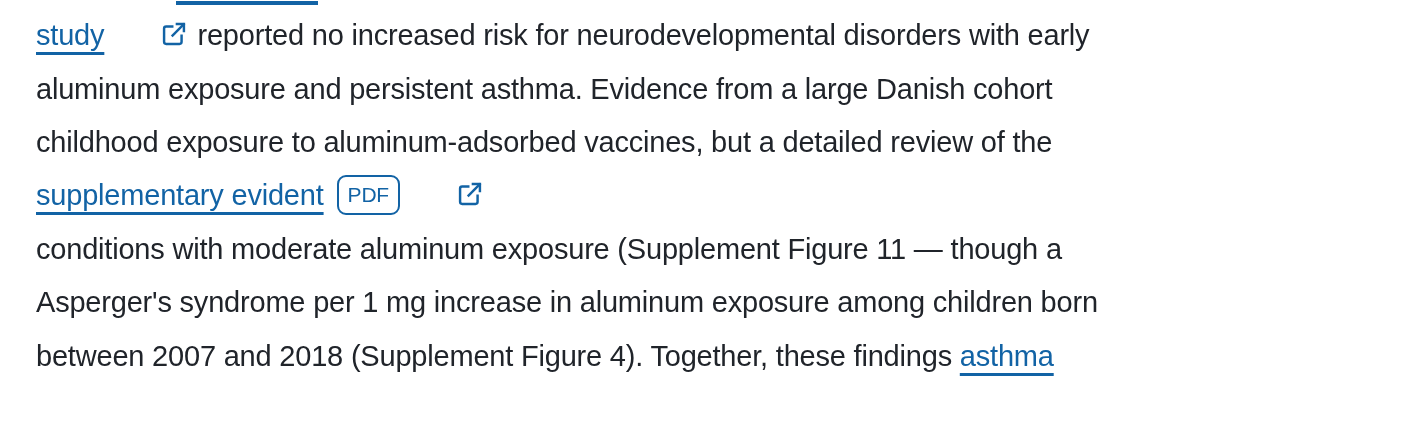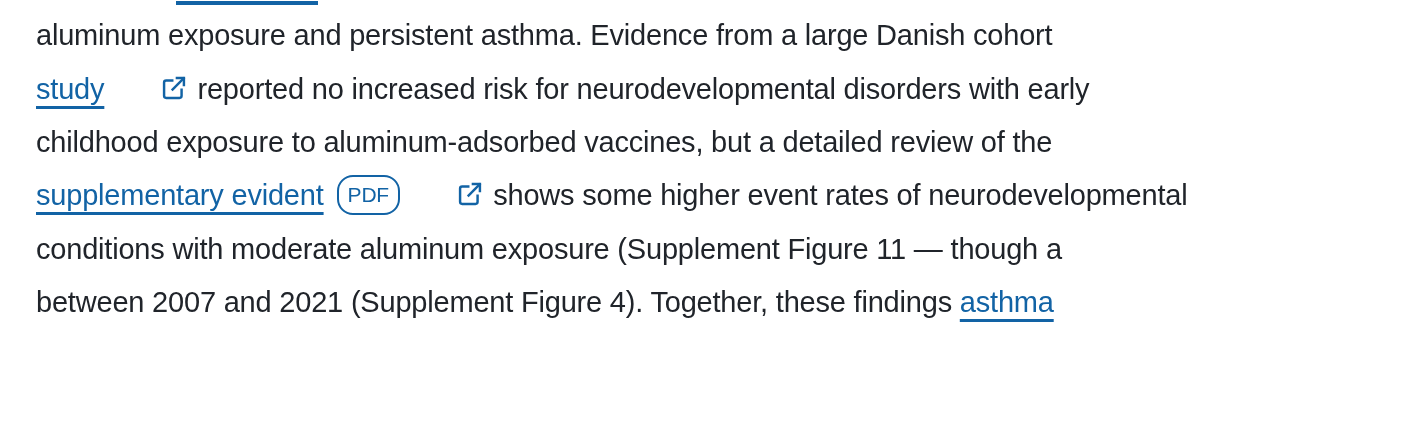--- a/index.html
+++ b/index.html
@@ -46,74 +46,76 @@
     margin-left:9px;
     margin-right:9px;
     position:relative;
     top:2px;
     flex:none;
   }
   .pdf-badge{
     display:inline-block;
     margin-left:13px;
     border:2.5px solid var(--link-color);
-    border-radius:16px;
+    border-radius:9px;
     color:var(--link-color);
     font-size:21px;
     line-height:1;
     padding:7px 9px 8px;
     position:relative;
     top:-1px;
     flex:none;
   }
 </style>
 </head>
 <body>
 
 <div class="truncated-underline"></div>
 
 <div class="paragraph">
 
   <div class="pline">
-    <span>aluminum exposure and persistent asthma. Evidence from a large Danish cohort</span>
-  </div>
-
-  <div class="pline">
     <a class="inline-link">study</a>
     <span class="ext-icon">
       <svg width="28" height="28" viewBox="0 0 24 24" fill="none" stroke="#1263a5" stroke-width="2.1" stroke-linecap="square">
         <path d="M18.5 13.5v5.2a1.8 1.8 0 0 1-1.8 1.8H5.3a1.8 1.8 0 0 1-1.8-1.8V7.3a1.8 1.8 0 0 1 1.8-1.8h5.2"></path>
         <path d="M14.5 3.5h6v6"></path>
         <path d="M20.2 3.8l-9.4 9.4"></path>
       </svg>
     </span>
     <span>reported no increased risk for neurodevelopmental disorders with early</span>
+  </div>
+
+  <div class="pline">
+    <span>aluminum exposure and persistent asthma. Evidence from a large Danish cohort</span>
   </div>
 
   <div class="pline">
     <span>childhood exposure to aluminum-adsorbed vaccines, but a detailed review of the</span>
   </div>
 
   <div class="pline">
     <a class="inline-link">supplementary evident</a>
     <span class="pdf-badge">PDF</span>
     <span class="ext-icon">
       <svg width="28" height="28" viewBox="0 0 24 24" fill="none" stroke="#1263a5" stroke-width="2.1" stroke-linecap="square">
         <path d="M18.5 13.5v5.2a1.8 1.8 0 0 1-1.8 1.8H5.3a1.8 1.8 0 0 1-1.8-1.8V7.3a1.8 1.8 0 0 1 1.8-1.8h5.2"></path>
         <path d="M14.5 3.5h6v6"></path>
         <path d="M20.2 3.8l-9.4 9.4"></path>
       </svg>
     </span>
-    <span>shows some higher event rates of neurodevelopmental</span>
   </div>
 
   <div class="pline">
     <span>conditions with moderate aluminum exposure (Supplement Figure 11 — though a</span>
   </div>
 
 
+  <div class="pline">
+    <span>Asperger's syndrome per 1 mg increase in aluminum exposure among children born</span>
+  </div>
 
   <div class="pline">
-    <span>between 2007 and 2021 (Supplement Figure 4). Together, these findings </span>
+    <span>between 2007 and 2018 (Supplement Figure 4). Together, these findings </span>
     <a class="inline-link">asthma</a>
   </div>
 
 </div>
 
 </body></html>

